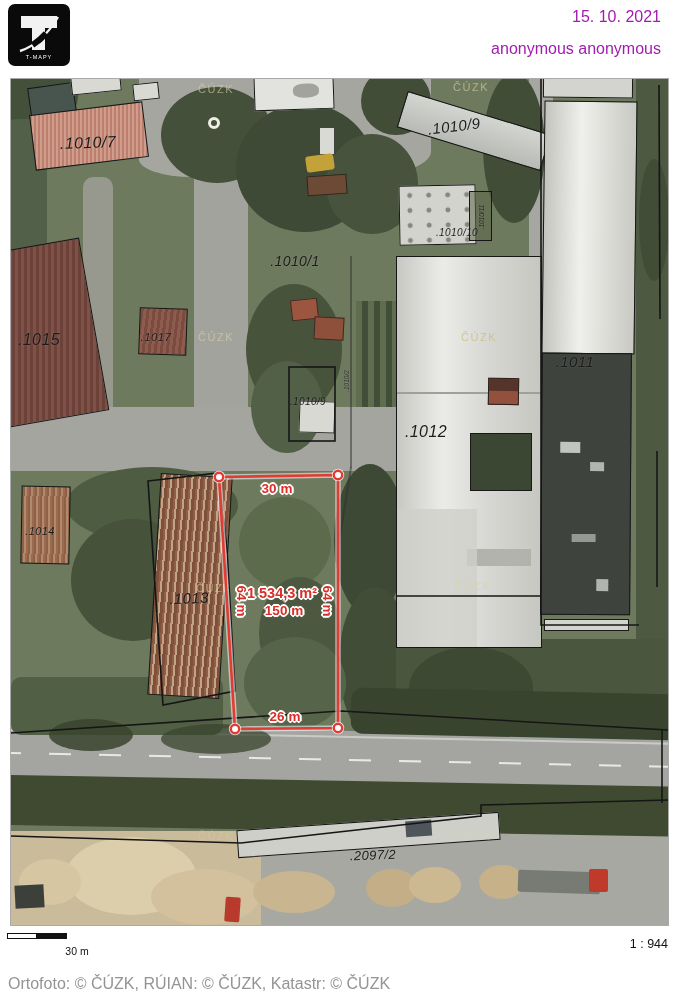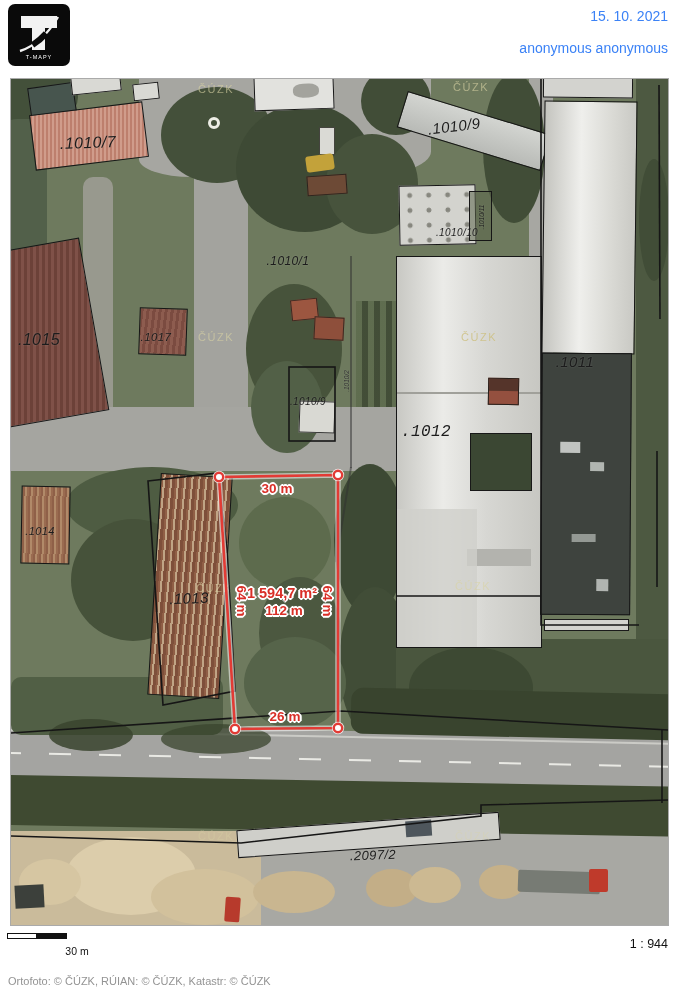--- a/index.html
+++ b/index.html
@@ -10,22 +10,22 @@
   .nb{position:absolute;box-sizing:border-box;}
   .e{position:absolute;border-radius:50%;}
   
   .lbl{position:absolute;font-style:italic;color:#1c1c1c;white-space:nowrap;transform:translate(-50%,-50%);letter-spacing:.4px;text-shadow:0 0 2px rgba(255,255,255,.2);}
   .wm{position:absolute;color:#d9d3a4;opacity:.62;font-size:11px;letter-spacing:1.5px;transform:translate(-50%,-50%);white-space:nowrap;}
   .m{position:absolute;font-weight:bold;color:#d92f27;white-space:nowrap;transform:translate(-50%,-50%);
      text-shadow:-1px -1px 0 #fff,1px -1px 0 #fff,-1px 1px 0 #fff,1px 1px 0 #fff,0 -2px 0 #fff,0 2px 0 #fff,-2px 0 0 #fff,2px 0 0 #fff,0 0 3px #fff;}
   #map{position:absolute;left:10px;top:78px;width:657px;height:846px;background:#6e7a5e;border:1px solid #aaa;overflow:hidden;}
   #map svg.overlay{position:absolute;left:0;top:0;z-index:40;}
   .z10{z-index:10}.z15{z-index:15}.z20{z-index:20}.z30{z-index:30}.z50{z-index:50}.z60{z-index:60}
-  #hdr-date,#hdr-user{position:absolute;right:9px;color:#3b82f6;font-size:14px;}
-  #footer-attr{position:absolute;left:8px;top:975px;font-size:11px;color:#949494;}
+  #hdr-date,#hdr-user{position:absolute;right:16px;color:#a21caf;font-size:16px;}
+  #footer-attr{position:absolute;left:8px;top:975px;font-size:16px;color:#949494;}
   #scale-ratio{position:absolute;right:9px;top:937px;font-size:12.5px;color:#111;}
   #scalebar{position:absolute;left:7px;top:933px;}
   #scalebar .seg{position:absolute;top:0;width:30px;height:6px;box-sizing:border-box;border:1px solid #111;}
   #scalebar-label{position:absolute;left:48px;top:12px;width:44px;text-align:center;font-size:10.5px;color:#111;}
 </style>
 </head>
 <body>
 
 <div class="abs" style="left:8px;top:4px;width:62px;height:62px;">
   <svg width="62" height="62" viewBox="0 0 62 62">
@@ -198,41 +198,41 @@
     <span class="wm z30" style="left:468px;top:258px;color:#cdbf7e;opacity:.8;">ČÚZK</span>
     <span class="wm z30" style="left:203px;top:509px;">ČÚZK</span>
     <span class="wm z30" style="left:462px;top:507px;">ČÚZK</span>
     <span class="wm z30" style="left:205px;top:757px;opacity:.35;">ČÚZK</span>
     <span class="wm z30" style="left:462px;top:757px;opacity:.35;">ČÚZK</span>
   </div>
 
   <div>
     <div class="lbl z50" style="left:77px;top:64px;font-size:16px;transform:translate(-50%,-50%) rotate(-2deg);">.1010/7</div>
     <div class="lbl z50" style="left:443px;top:47px;font-size:15px;transform:translate(-50%,-50%) rotate(-7deg);">.1010/9</div>
-    <div class="lbl z50" style="left:277px;top:182px;font-size:12px;">.1010/1</div>
+    <div class="lbl z50" style="left:284px;top:182px;font-size:14px;">.1010/1</div>
     <div class="lbl z50" style="left:446px;top:153px;font-size:10px;">.1010/10</div>
     <div class="lbl z50" style="left:470px;top:138px;font-size:6.5px;transform:translate(-50%,-50%) rotate(-90deg);letter-spacing:0;">.1010/11</div>
     <div class="lbl z50" style="left:335px;top:302px;font-size:6.5px;transform:translate(-50%,-50%) rotate(-90deg);letter-spacing:0;color:#333;">.1010/2</div>
     <div class="lbl z50" style="left:28px;top:261px;font-size:16px;">.1015</div>
     <div class="lbl z50" style="left:145px;top:258px;font-size:11.5px;">.1017</div>
     <div class="lbl z50" style="left:297px;top:322px;font-size:10px;">.1010/9</div>
     <div class="lbl z50" style="left:564px;top:282px;font-size:15px;">.1011</div>
-    <div class="lbl z50" style="left:415px;top:353px;font-size:16px;font-family:Liberation Mono, monospace;">.1012</div>
+    <div class="lbl z50" style="left:415px;top:353px;font-size:16px;">.1012</div>
     <div class="lbl z50" style="left:29px;top:452px;font-size:11px;">.1014</div>
     <div class="lbl z50" style="left:178px;top:519px;font-size:15px;transform:translate(-50%,-50%) rotate(-2deg);">.1013</div>
     <div class="lbl z50" style="left:362px;top:776px;font-size:13px;transform:translate(-50%,-50%) rotate(-2deg);">.2097/2</div>
   </div>
 
   <div>
     <div class="m z60" style="left:266px;top:409px;font-size:13.5px;">30 m</div>
     <div class="m z60" style="left:274px;top:637px;font-size:13.5px;">26 m</div>
     <div class="m z60" style="left:230px;top:522px;font-size:13.5px;transform:translate(-50%,-50%) rotate(90deg);">64 m</div>
     <div class="m z60" style="left:316px;top:522px;font-size:13.5px;transform:translate(-50%,-50%) rotate(90deg);">64 m</div>
-    <div class="m z60" style="left:271px;top:514px;font-size:14.5px;">1 594,7 m²</div>
-    <div class="m z60" style="left:273px;top:531px;font-size:13.5px;">112 m</div>
+    <div class="m z60" style="left:271px;top:514px;font-size:14.5px;">1 534,3 m²</div>
+    <div class="m z60" style="left:273px;top:531px;font-size:13.5px;">150 m</div>
   </div>
 </div>
 
 <div id="scalebar" style="width:100px;height:30px;">
   <div class="seg" style="left:0;background:#fff;"></div>
   <div class="seg" style="left:30px;background:#111;"></div>
   <div id="scalebar-label">30 m</div>
 </div>
 <div id="scale-ratio">1 : 944</div>
 <div id="footer-attr">Ortofoto: © ČÚZK, RÚIAN: © ČÚZK, Katastr: © ČÚZK</div>

